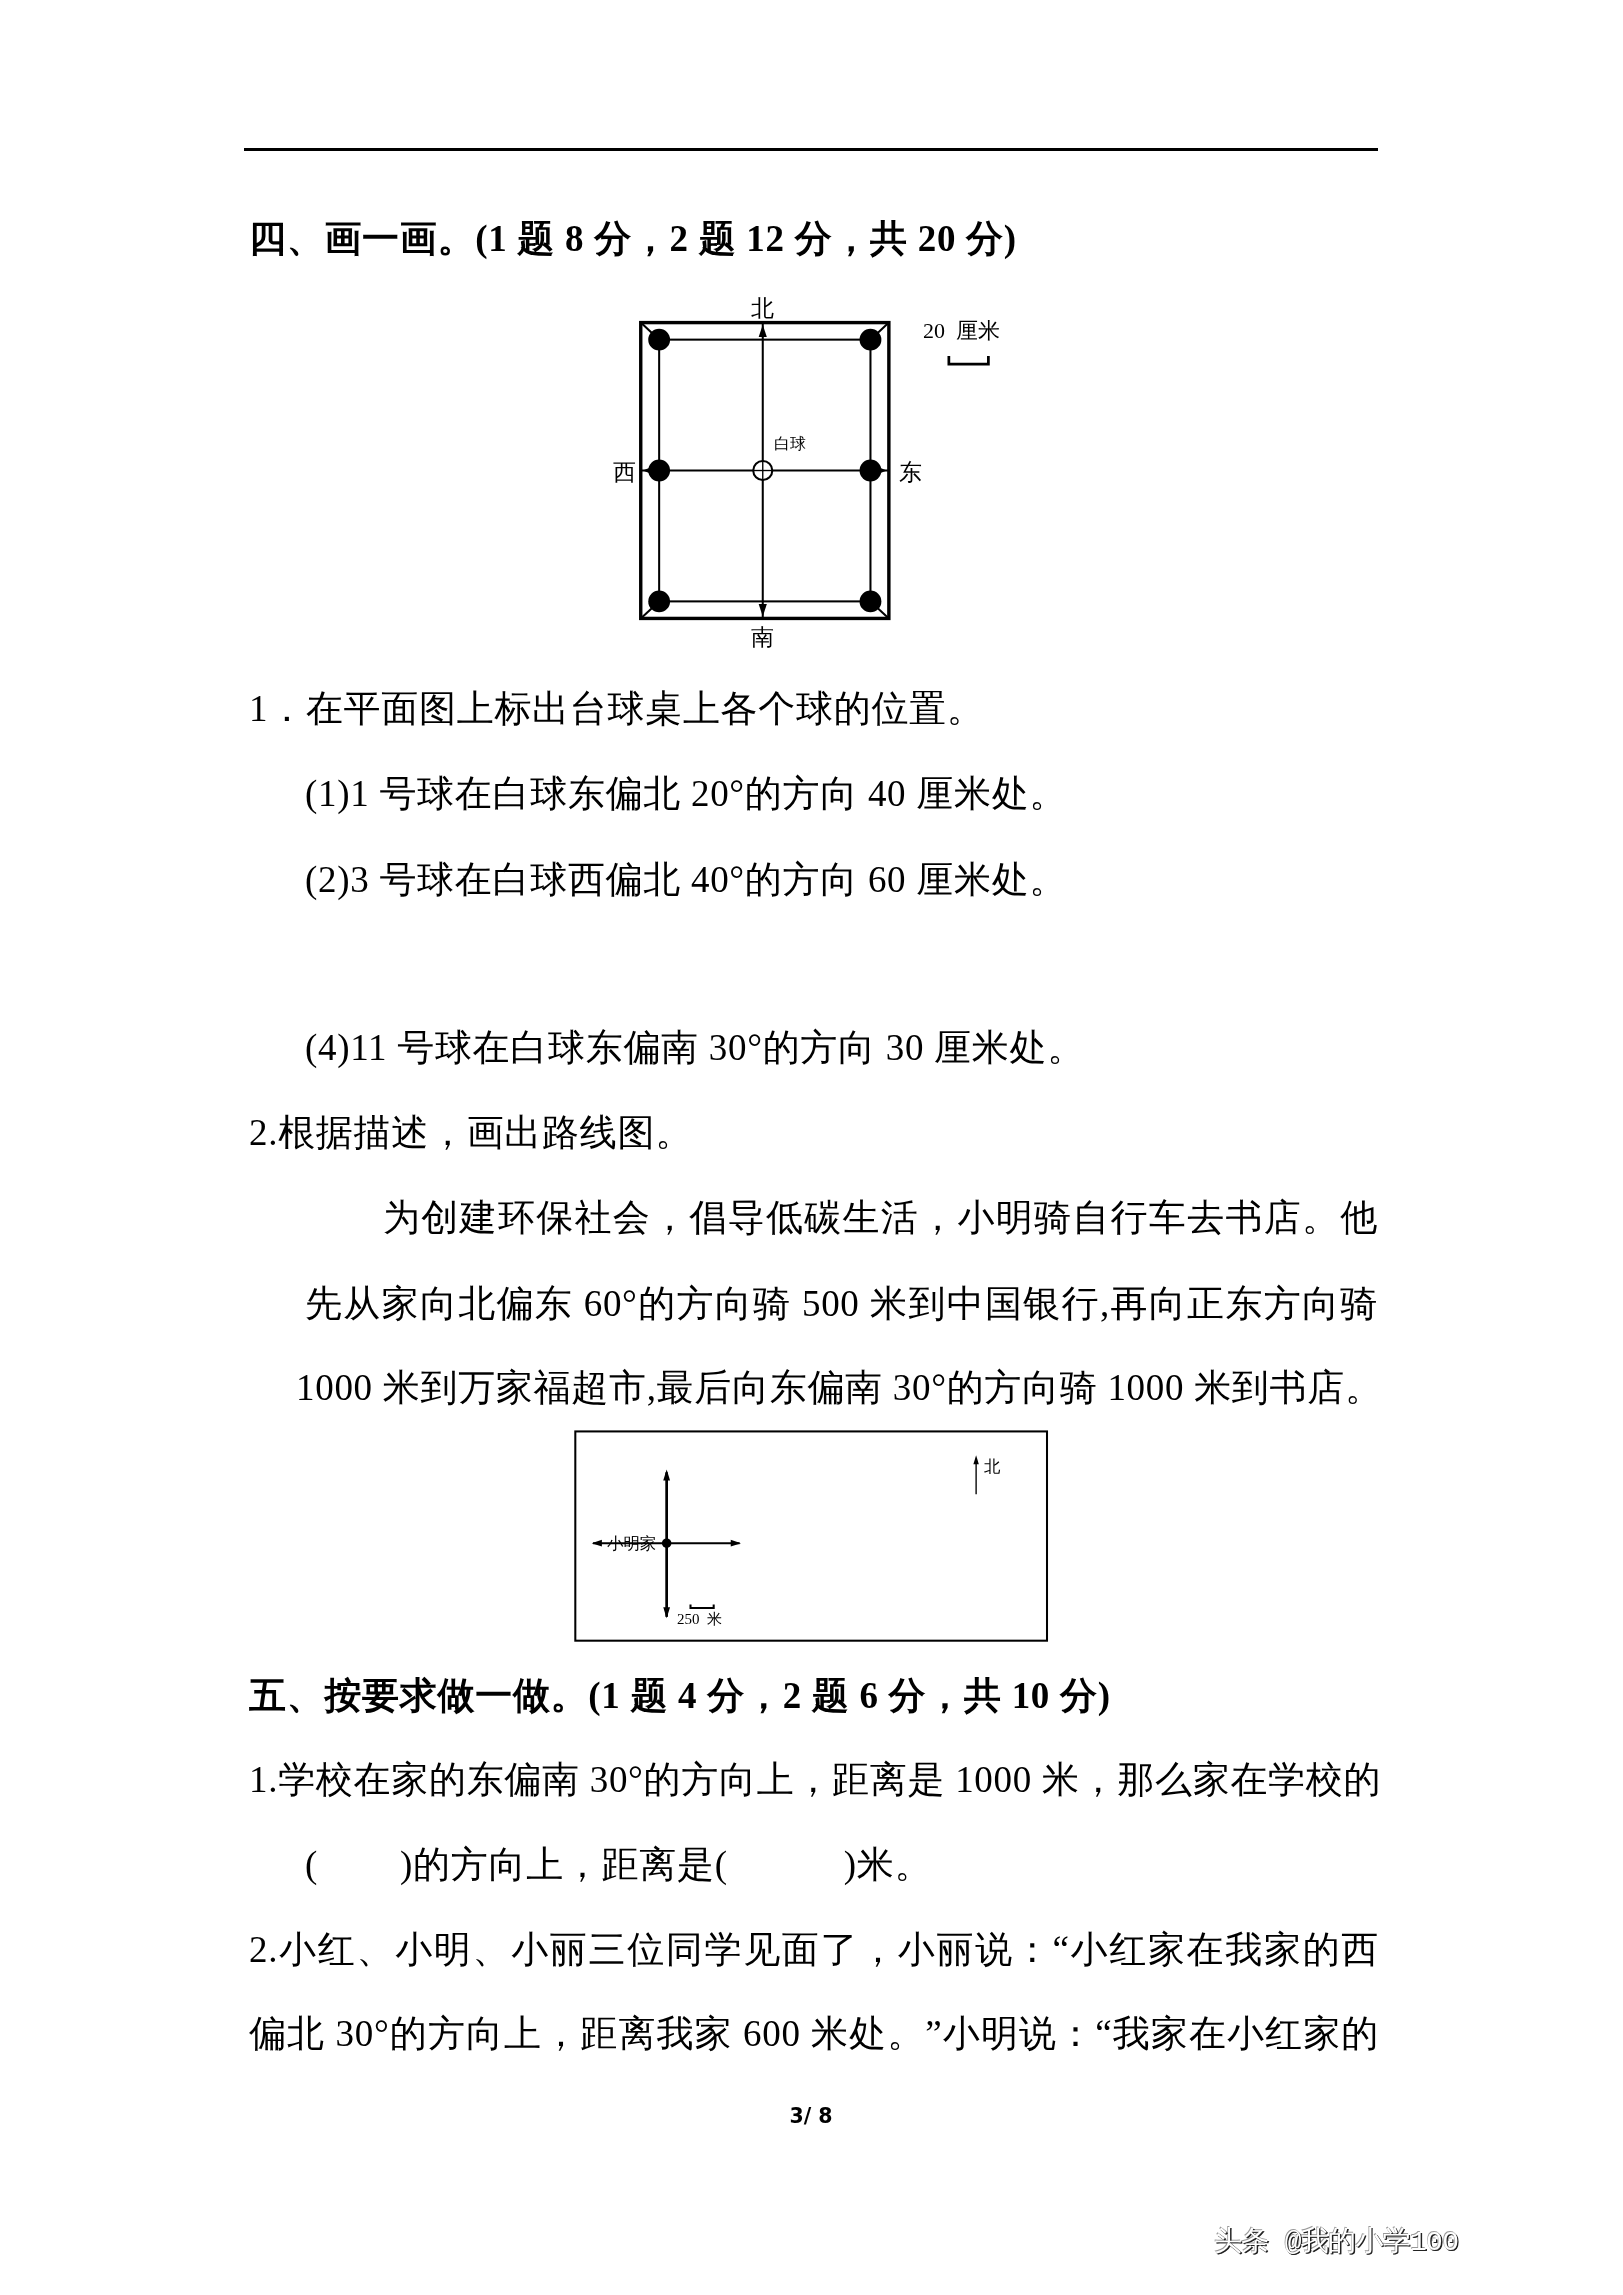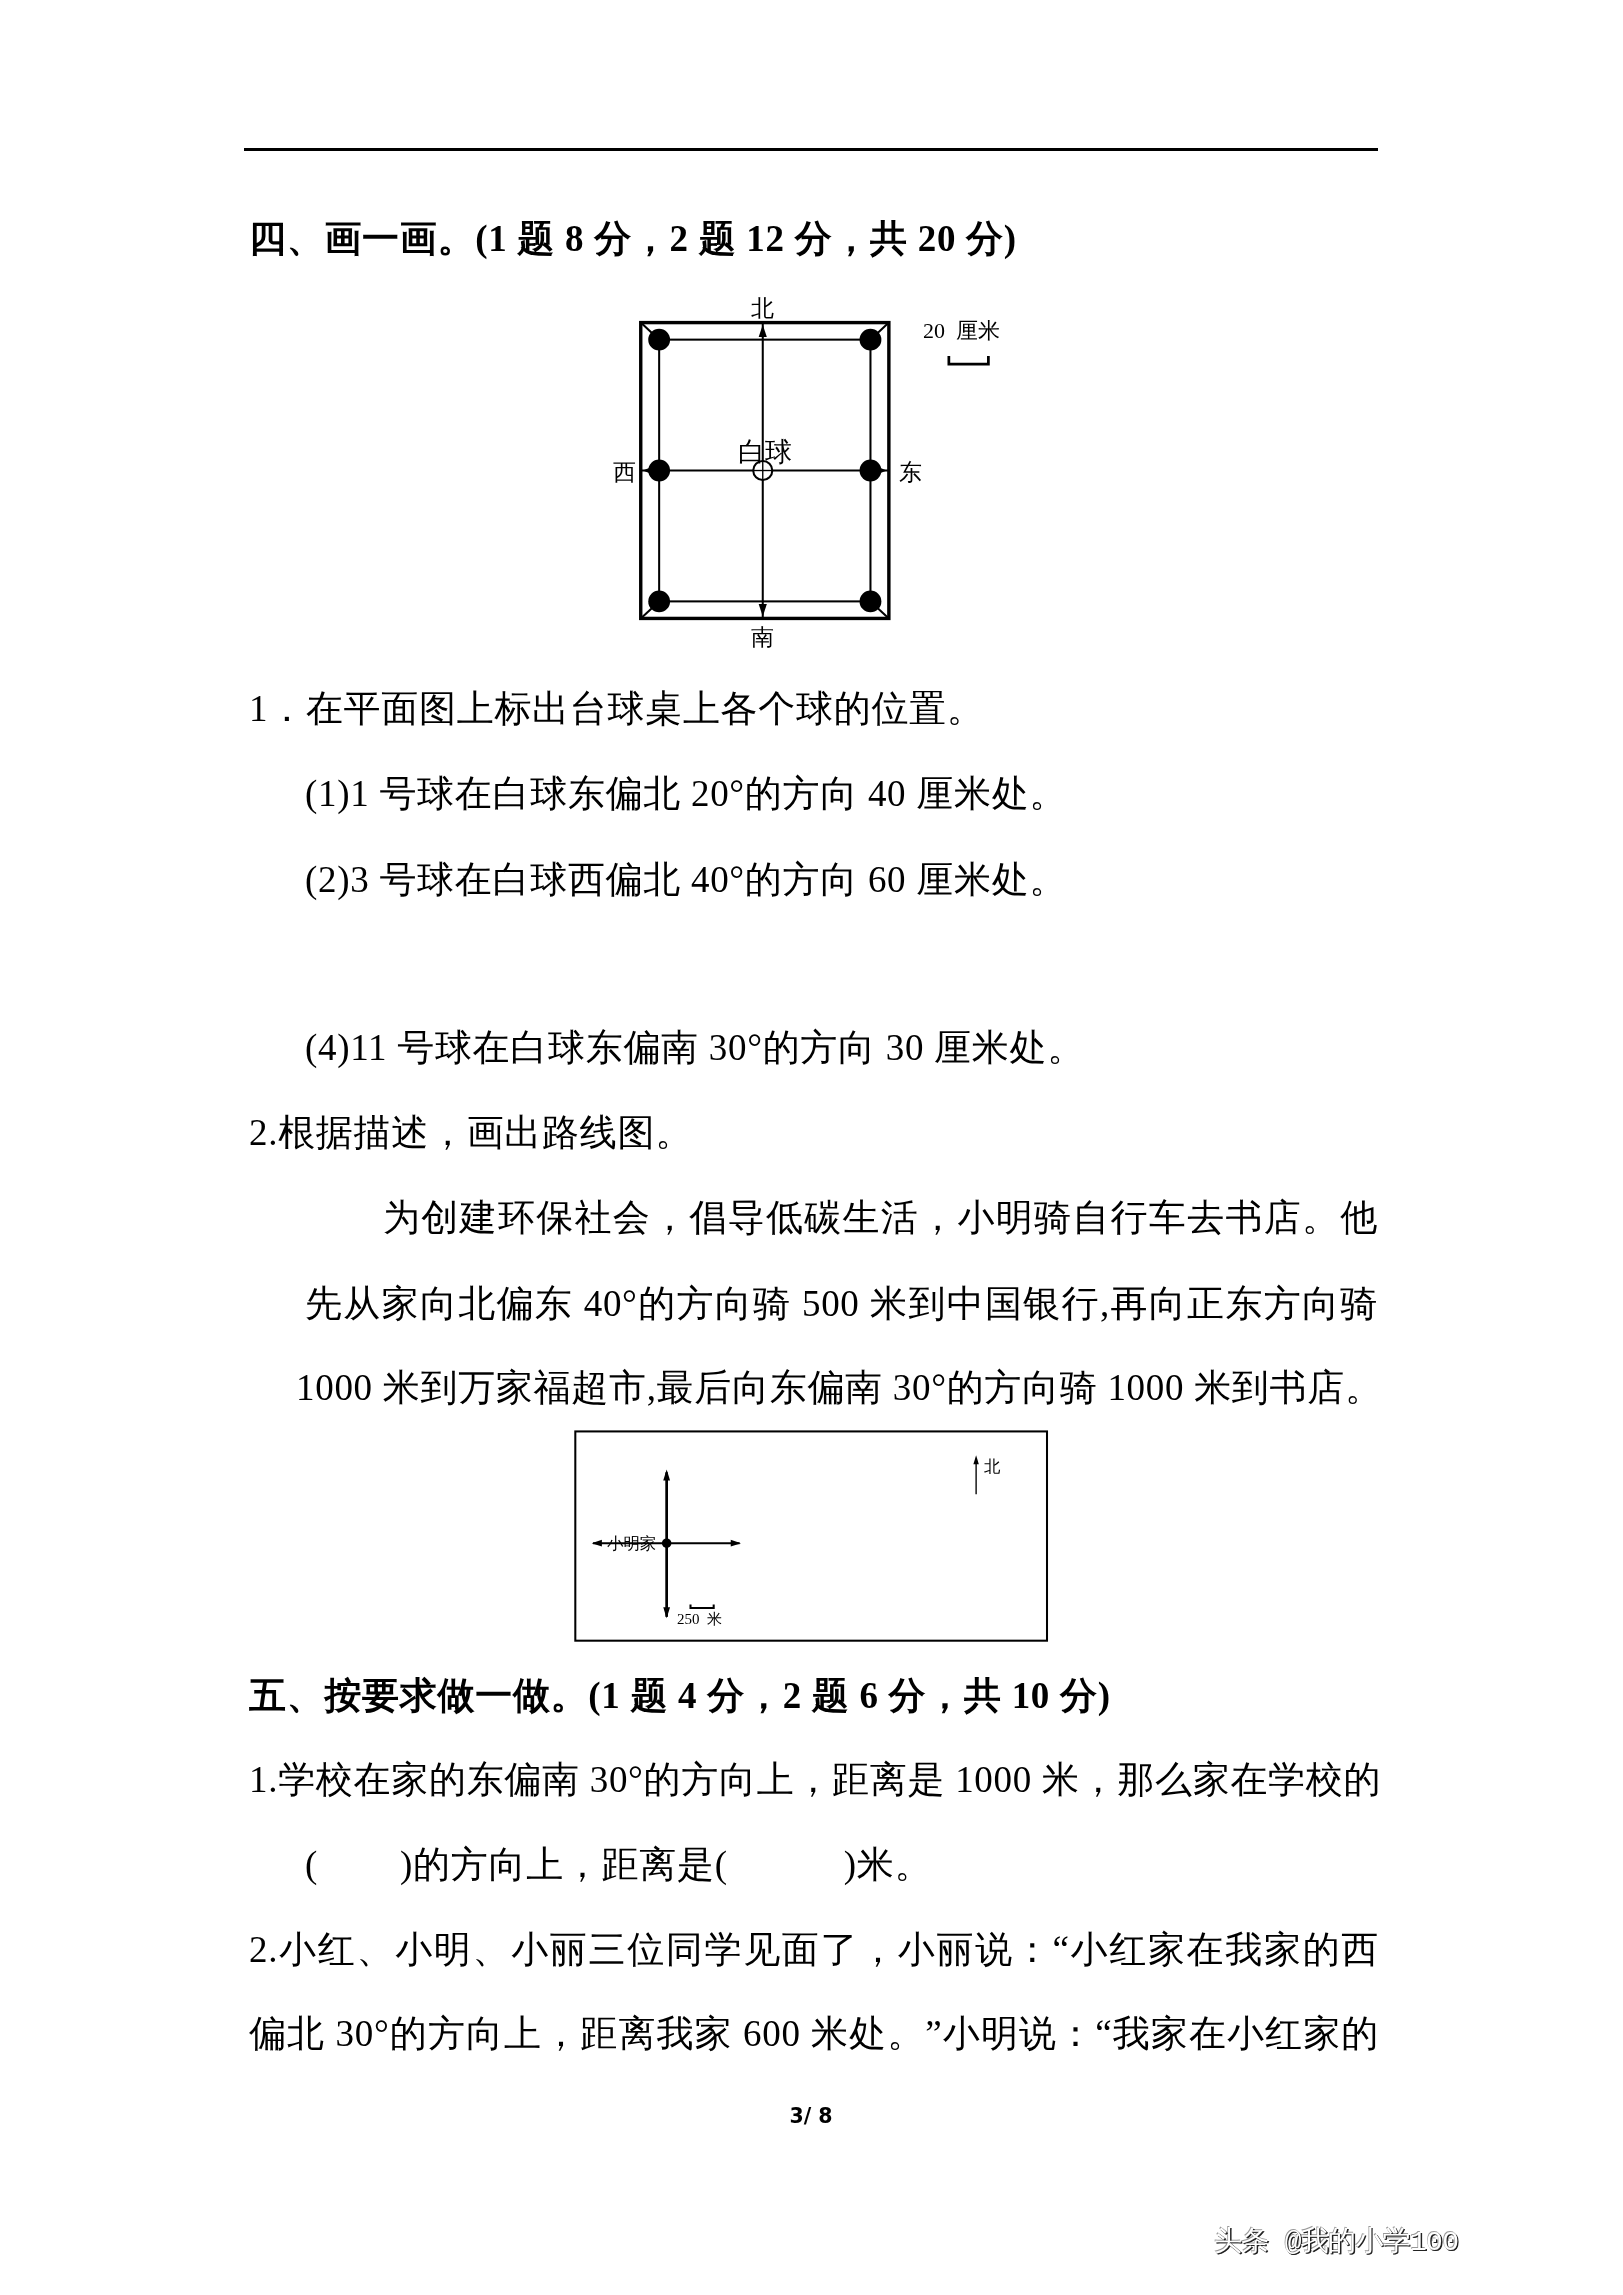--- a/index.html
+++ b/index.html
@@ -85,32 +85,32 @@
       <circle cx="1119" cy="690" r="14" fill="#fff" stroke="#000" stroke-width="3"></circle>
       <line x1="1105" y1="690" x2="1133" y2="690" stroke="#000" stroke-width="2"></line>
       <line x1="1119" y1="676" x2="1119" y2="704" stroke="#000" stroke-width="2"></line>
 
       <polyline points="1392,522 1392,534 1450,534 1450,522" fill="none" stroke="#000" stroke-width="4"></polyline>
     </svg>
     <span class="lbl" style="left:751px; top:293px; font-size:23px;">北</span>
     <span class="lbl" style="left:751px; top:622px; font-size:23px;">南</span>
     <span class="lbl" style="left:613px; top:457px; font-size:23px;">西</span>
     <span class="lbl" style="left:899px; top:457px; font-size:23px;">东</span>
-    <span class="lbl" style="left:738px; top:434px; font-size:27px;text-align:right;">白球</span>
+    <span class="lbl" style="left:774px; top:434px; font-size:16px;text-align:right;">白球</span>
     <span class="lbl" style="left:923px; top:316px; font-size:22px; white-space:pre;">20  厘米</span>
   </div>
 
   <div class="line" style="left:249px; top:687px;">1．在平面图上标出台球桌上各个球的位置。</div>
   <div class="line" style="left:305px; top:772px;">(1)1 号球在白球东偏北 20°的方向 40 厘米处。</div>
   <div class="line" style="left:305px; top:858px;">(2)3 号球在白球西偏北 40°的方向 60 厘米处。</div>
   <div class="line" style="left:305px; top:1026px;">(4)11 号球在白球东偏南 30°的方向 30 厘米处。</div>
 
   <div class="line" style="left:249px; top:1111px;">2.根据描述，画出路线图。</div>
   <div class="line justify" style="left:383px; top:1196px; width:995px;">为创建环保社会，倡导低碳生活，小明骑自行车去书店。他</div>
-  <div class="line justify" style="left:305px; top:1282px; width:1073px;">先从家向北偏东 40°的方向骑 500 米到中国银行,再向正东方向骑</div>
+  <div class="line justify" style="left:305px; top:1282px; width:1073px;">先从家向北偏东 60°的方向骑 500 米到中国银行,再向正东方向骑</div>
   <div class="line justify" style="left:296px; top:1366px; width:1073px;">1000 米到万家福超市,最后向东偏南 30°的方向骑 1000 米到书店。</div>
 
   <div class="diagram" style="left:0; top:0; width:1623px; height:1670px; pointer-events:none;">
     <svg width="1623" height="1670" style="position:absolute; left:0; top:0;" viewBox="0 0 2381 2450">
       <rect x="844" y="2100" width="692" height="307" fill="none" stroke="#000" stroke-width="3"></rect>
 
       <line x1="978" y1="2160" x2="978" y2="2372" stroke="#000" stroke-width="4"></line>
       <line x1="870" y1="2264" x2="1085" y2="2264" stroke="#000" stroke-width="3"></line>
       <polygon points="978,2156 973,2172 983,2172" fill="#000"></polygon>
       <polygon points="978,2374 973,2358 983,2358" fill="#000"></polygon>

